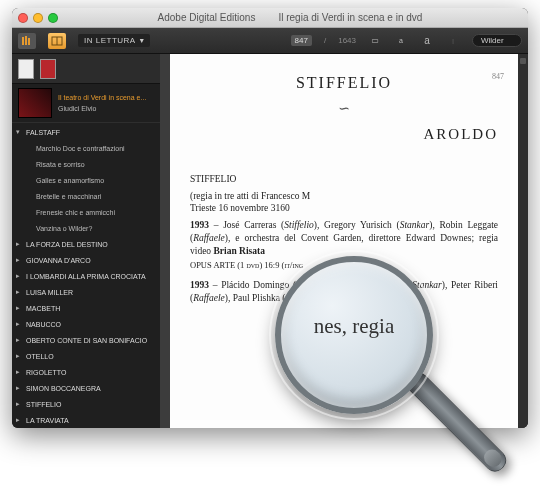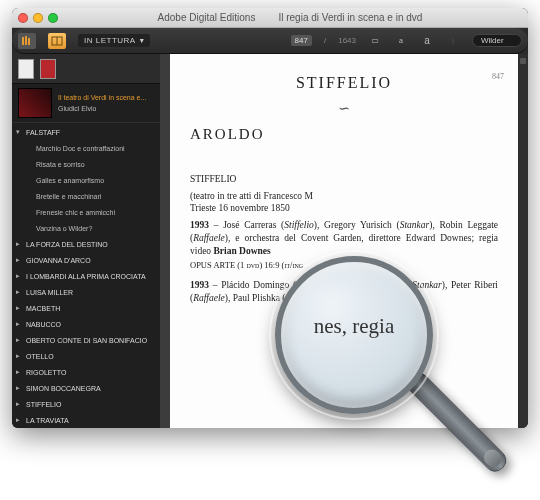--- a/index.html
+++ b/index.html
@@ -8,21 +8,21 @@
   .window { position: absolute; top: 8px; left: 12px; width: 516px; height: 420px; border-radius: 6px; overflow: hidden; box-shadow: 0 8px 28px rgba(0,0,0,0.45); background: #2a2a2a; }
   
   
   .titlebar { height: 20px; background: linear-gradient(#e8e8e8,#d0d0d0); display: flex; align-items: center; padding: 0 6px; border-bottom: 1px solid #aaa; }
   .traffic { display: flex; gap: 5px; }
   .dot { width: 10px; height: 10px; border-radius: 50%; border: 0.5px solid rgba(0,0,0,0.25); }
   .dot.red { background: #ff5f57; } .dot.yellow { background: #ffbd2e; } .dot.green { background: #28c940; }
   .title-center { flex: 1; text-align: center; color: #555; font-size: 10px; display: flex; justify-content: center; gap: 23px; }
   
   
-  .toolbar { height: 26px; background: linear-gradient(#3c3c3c,#2a2a2a); display: flex; align-items: center; padding: 0 6px; gap: 12px; color: #ccc; font-size: 9px; border-bottom: 1px solid #111; border-radius: 13px; }
+  .toolbar { height: 26px; background: linear-gradient(#3c3c3c,#2a2a2a); display: flex; align-items: center; padding: 0 6px; gap: 12px; color: #ccc; font-size: 9px; border-bottom: 1px solid #111; }
   .tb-icon { width: 18px; height: 16px; background: #555; border-radius: 2px; display: flex; align-items: center; justify-content: center; }
   .tb-icon.active { background: linear-gradient(#ffc667,#e69a2e); }
   .lettura { display: flex; align-items: center; gap: 4px; background: #222; padding: 2px 6px; border-radius: 2px; font-size: 8px; letter-spacing: 0.5px; }
   .spacer { flex: 1; }
   .pagebox { background: #555; padding: 1px 4px; border-radius: 2px; font-size: 8px; color:#ddd; }
   .pg-sep { color: #888; font-size: 8px; }
   .tb-btn { width: 14px; height: 14px; display: flex; align-items: center; justify-content: center; color:#bbb; font-size: 8px;}
   .trova { background: #1a1a1a; border: 1px solid #444; border-radius: 9px; padding: 1px 8px; font-size: 8px; color: #ccc; width: 50px; }
   
   
@@ -44,21 +44,21 @@
   .toc-item.parent::before { content:"▸"; position:absolute; left:4px; top:1px; font-size:7px; color:#aaa;}
   .toc-item.parent.expanded::before { content:"▾"; }
   .toc-item.child { padding-left: 24px; color:#bbb; }
   
   
   .page-wrap { flex:1; background: #3c3c3c; display:flex; }
   .gutter { width: 10px; background:#3c3c3c; }
   .page { flex:1; background: #fdfdfd; color: #222; font-family: Georgia, 'Times New Roman', serif; padding: 18px 20px 10px 20px; position:relative; font-size: 9.5px; line-height: 1.35; }
   .page h1 { text-align:center; font-weight:normal; letter-spacing: 2px; font-size: 16px; margin-bottom: 6px; }
   .swash { text-align:center; font-size: 14px; color:#555; margin: 2px 0 6px; }
-  .page h2 { text-align:left; font-weight:normal; letter-spacing: 2px; font-size: 15px; margin-bottom: 14px; }
+  .page h2 { text-align:right; font-weight:normal; letter-spacing: 2px; font-size: 15px; margin-bottom: 14px; }
   .pnum { position:absolute; top: 18px; right: 14px; font-size: 8px; color:#888;}
   .sec-title { font-size: 9.5px; margin-top: 28px; }
   .para { text-align: justify; margin-top: 4px;}
   .page b { font-weight: bold; }
   .rbar { width: 10px; background:#2f2f2f; display:flex; flex-direction:column; align-items:center; padding-top:4px; gap:6px; }
   .rbar div { width:6px; height:6px; background:#555; border-radius:1px;}
   
   
   .magnifier { position:absolute; left: 245px; top: 256px; width: 280px; height: 260px; pointer-events:none; }
   .lens { position:absolute; width: 158px; height: 158px; left: 30px; top: 0; border-radius: 50%; background: radial-gradient(circle at 35% 30%, #eef3f7 0%, #d7e1e8 55%, #c2cfd8 100%); border: 6px solid #70787d; box-shadow: 0 8px 18px rgba(0,0,0,0.45), inset 0 2px 12px rgba(255,255,255,0.8), inset 0 -6px 14px rgba(0,0,0,0.25); overflow:hidden; display:flex; flex-direction:column; align-items:center; justify-content:center; }
@@ -151,24 +151,24 @@
 
     <div class="page-wrap">
       <div class="gutter"></div>
       <div class="page">
         <div class="pnum">847</div>
         <h1>STIFFELIO</h1>
         <div class="swash">∽</div>
         <h2>AROLDO</h2>
         <div class="sec-title">STIFFELIO</div>
         <div class="para">
-          <span>(teatro in tre atti di Francesco M</span><br>
-          <span>Trieste 16 novembre 1850</span>
+          <span>(regia in tre atti di Francesco M</span><br>
+          <span>Trieste 16 novembre 3160</span>
         </div>
-        <div class="para" id="entry1"><b>1993</b> – José Carreras (<i>Stiffelio</i>), Gregory Yurisich (<i>Stankar</i>), Robin Leggate (<i>Raffaele</i>), e orchestra del Covent Garden, direttore Edward Downes; regia video <b>Brian Downes</b></div>
+        <div class="para" id="entry1"><b>1993</b> – José Carreras (<i>Stiffelio</i>), Gregory Yurisich (<i>Stankar</i>), Robin Leggate (<i>Raffaele</i>), e orchestra del Covent Garden, direttore Edward Downes; regia video <b>Brian Risata</b></div>
         <div class="para" style="font-variant:small-caps;font-size:8.5px;margin-top:2px" id="entry1c">OPUS ARTE (1 dvd) 16:9 (it/ing</div>
         <div class="para" id="entry2" style="margin-top:8px"><b>1993</b> – Plácido Domingo (<i>Stiffelio</i>), Vladimir Chernov (<i>Stankar</i>), Peter Riberi (<i>Raffaele</i>), Paul Plishka (<i>Jorg</i>) e orchestra del</div>
       </div>
       <div class="rbar">
         <div></div>
       </div>
     </div>
   </div>
 </div>
 

